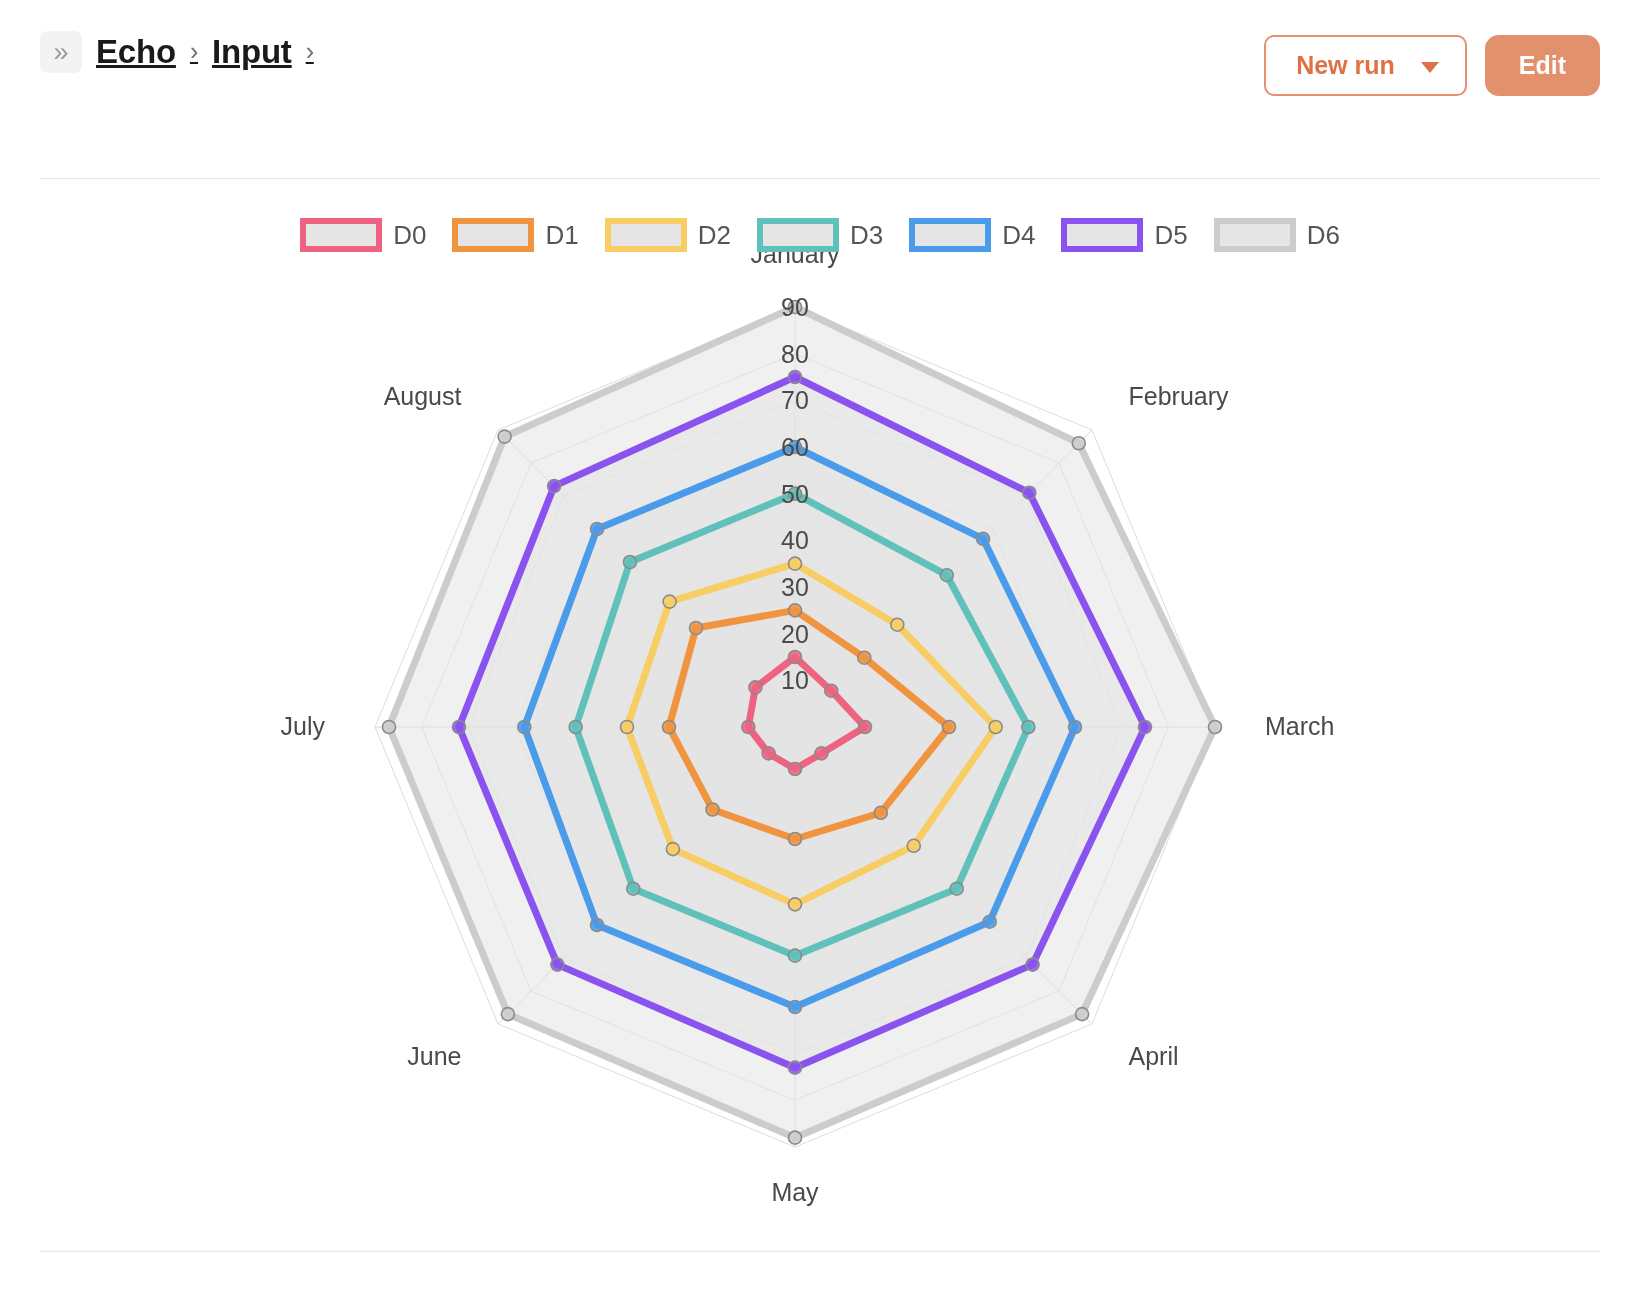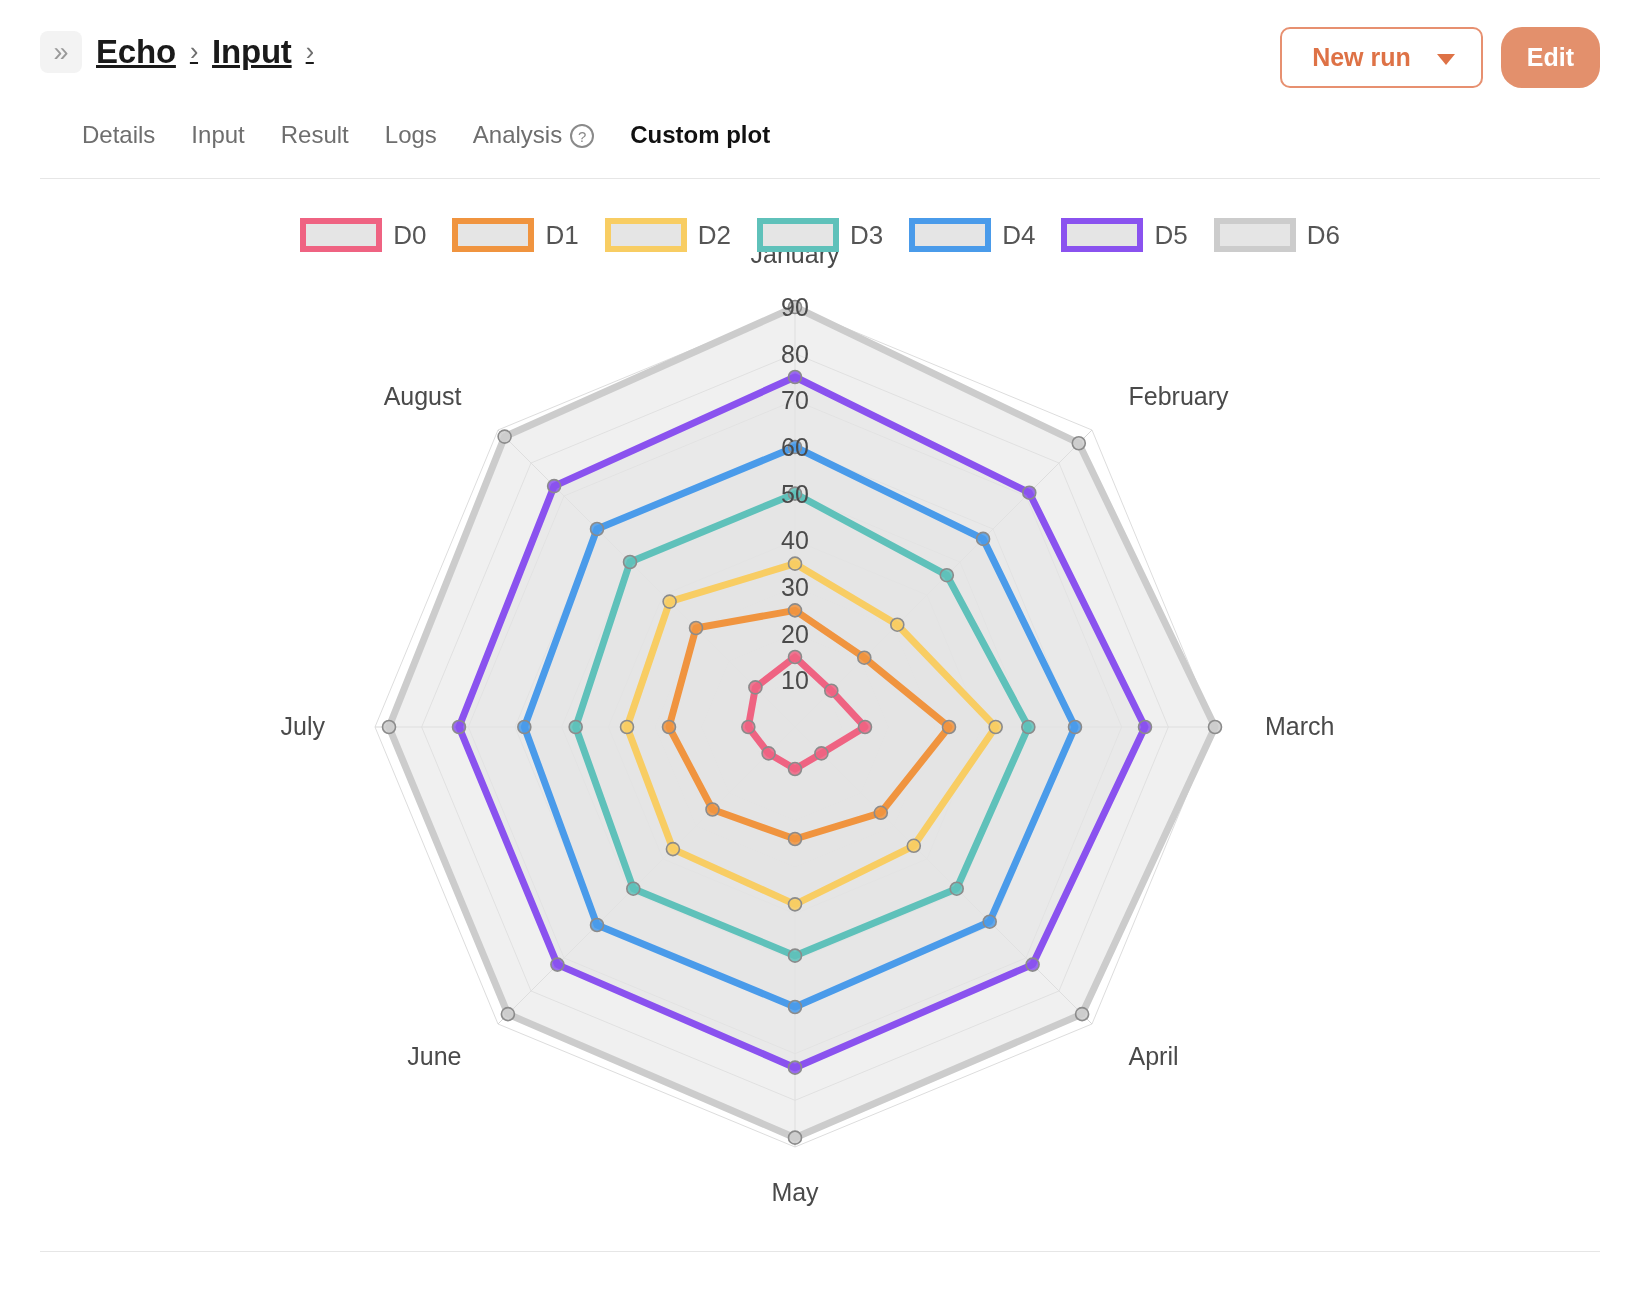--- a/index.html
+++ b/index.html
@@ -78,21 +78,21 @@
     font-size: 15px;
     color: #8a8a8a;
     margin-left: 8px;
     transform: translateY(1px);
     cursor: pointer;
   }
   .tab-analysis { display: inline-flex; align-items: center; }
 
   .header-actions {
     position: absolute;
-    top: 27px; right: 40px;
+    top: 35px; right: 40px;
     display: flex; align-items: center; gap: 18px;
   }
   .btn-newrun {
     display: flex; align-items: center; gap: 26px;
     border: 2px solid #e79070;
     color: #de7246;
     background: #fff;
     font-size: 25px;
     font-weight: bold;
     border-radius: 10px;
@@ -105,22 +105,22 @@
     border-right: 9px solid transparent;
     border-top: 11px solid #de7246;
     margin-top: 3px;
   }
   .btn-edit {
     background: #e3906c;
     color: #fff;
     font-size: 25px;
     font-weight: bold;
     border: none;
-    border-radius: 21px;
-    padding: 16px 26px;
+    border-radius: 14px;
+    padding: 16px 34px;
     cursor: pointer;
     font-family: inherit;
   }
   .divider {
     position: absolute;
     left: 40px; right: 40px;
     top: 178px;
     height: 1px;
     background: #e6e6e6;
   }
@@ -165,31 +165,20 @@
     <div class="crumb-row">
       <div class="collapse-btn">»</div>
       <div class="crumbs">
         <span class="crumb-link">Echo</span>
         <span class="sep">›</span>
         <span class="crumb-link">Input</span>
         <span class="sep">›</span>
       </div>
     </div>
 
-    <div class="tabs">
-      <div class="tab">Details</div>
-      <div class="tab">Input</div>
-      <div class="tab">Result</div>
-      <div class="tab">Logs</div>
-      <div class="tab tab-analysis">
-        <span>Analysis</span>
-        <span class="help-icon">?</span>
-      </div>
-      <div class="tab active">Custom plot</div>
-    </div>
 
     <div class="header-actions">
       <div class="btn-newrun">
         <span>New run</span>
         <span class="chev"></span>
       </div>
       <button class="btn-edit">Edit</button>
     </div>
 
     <div class="divider"></div>

